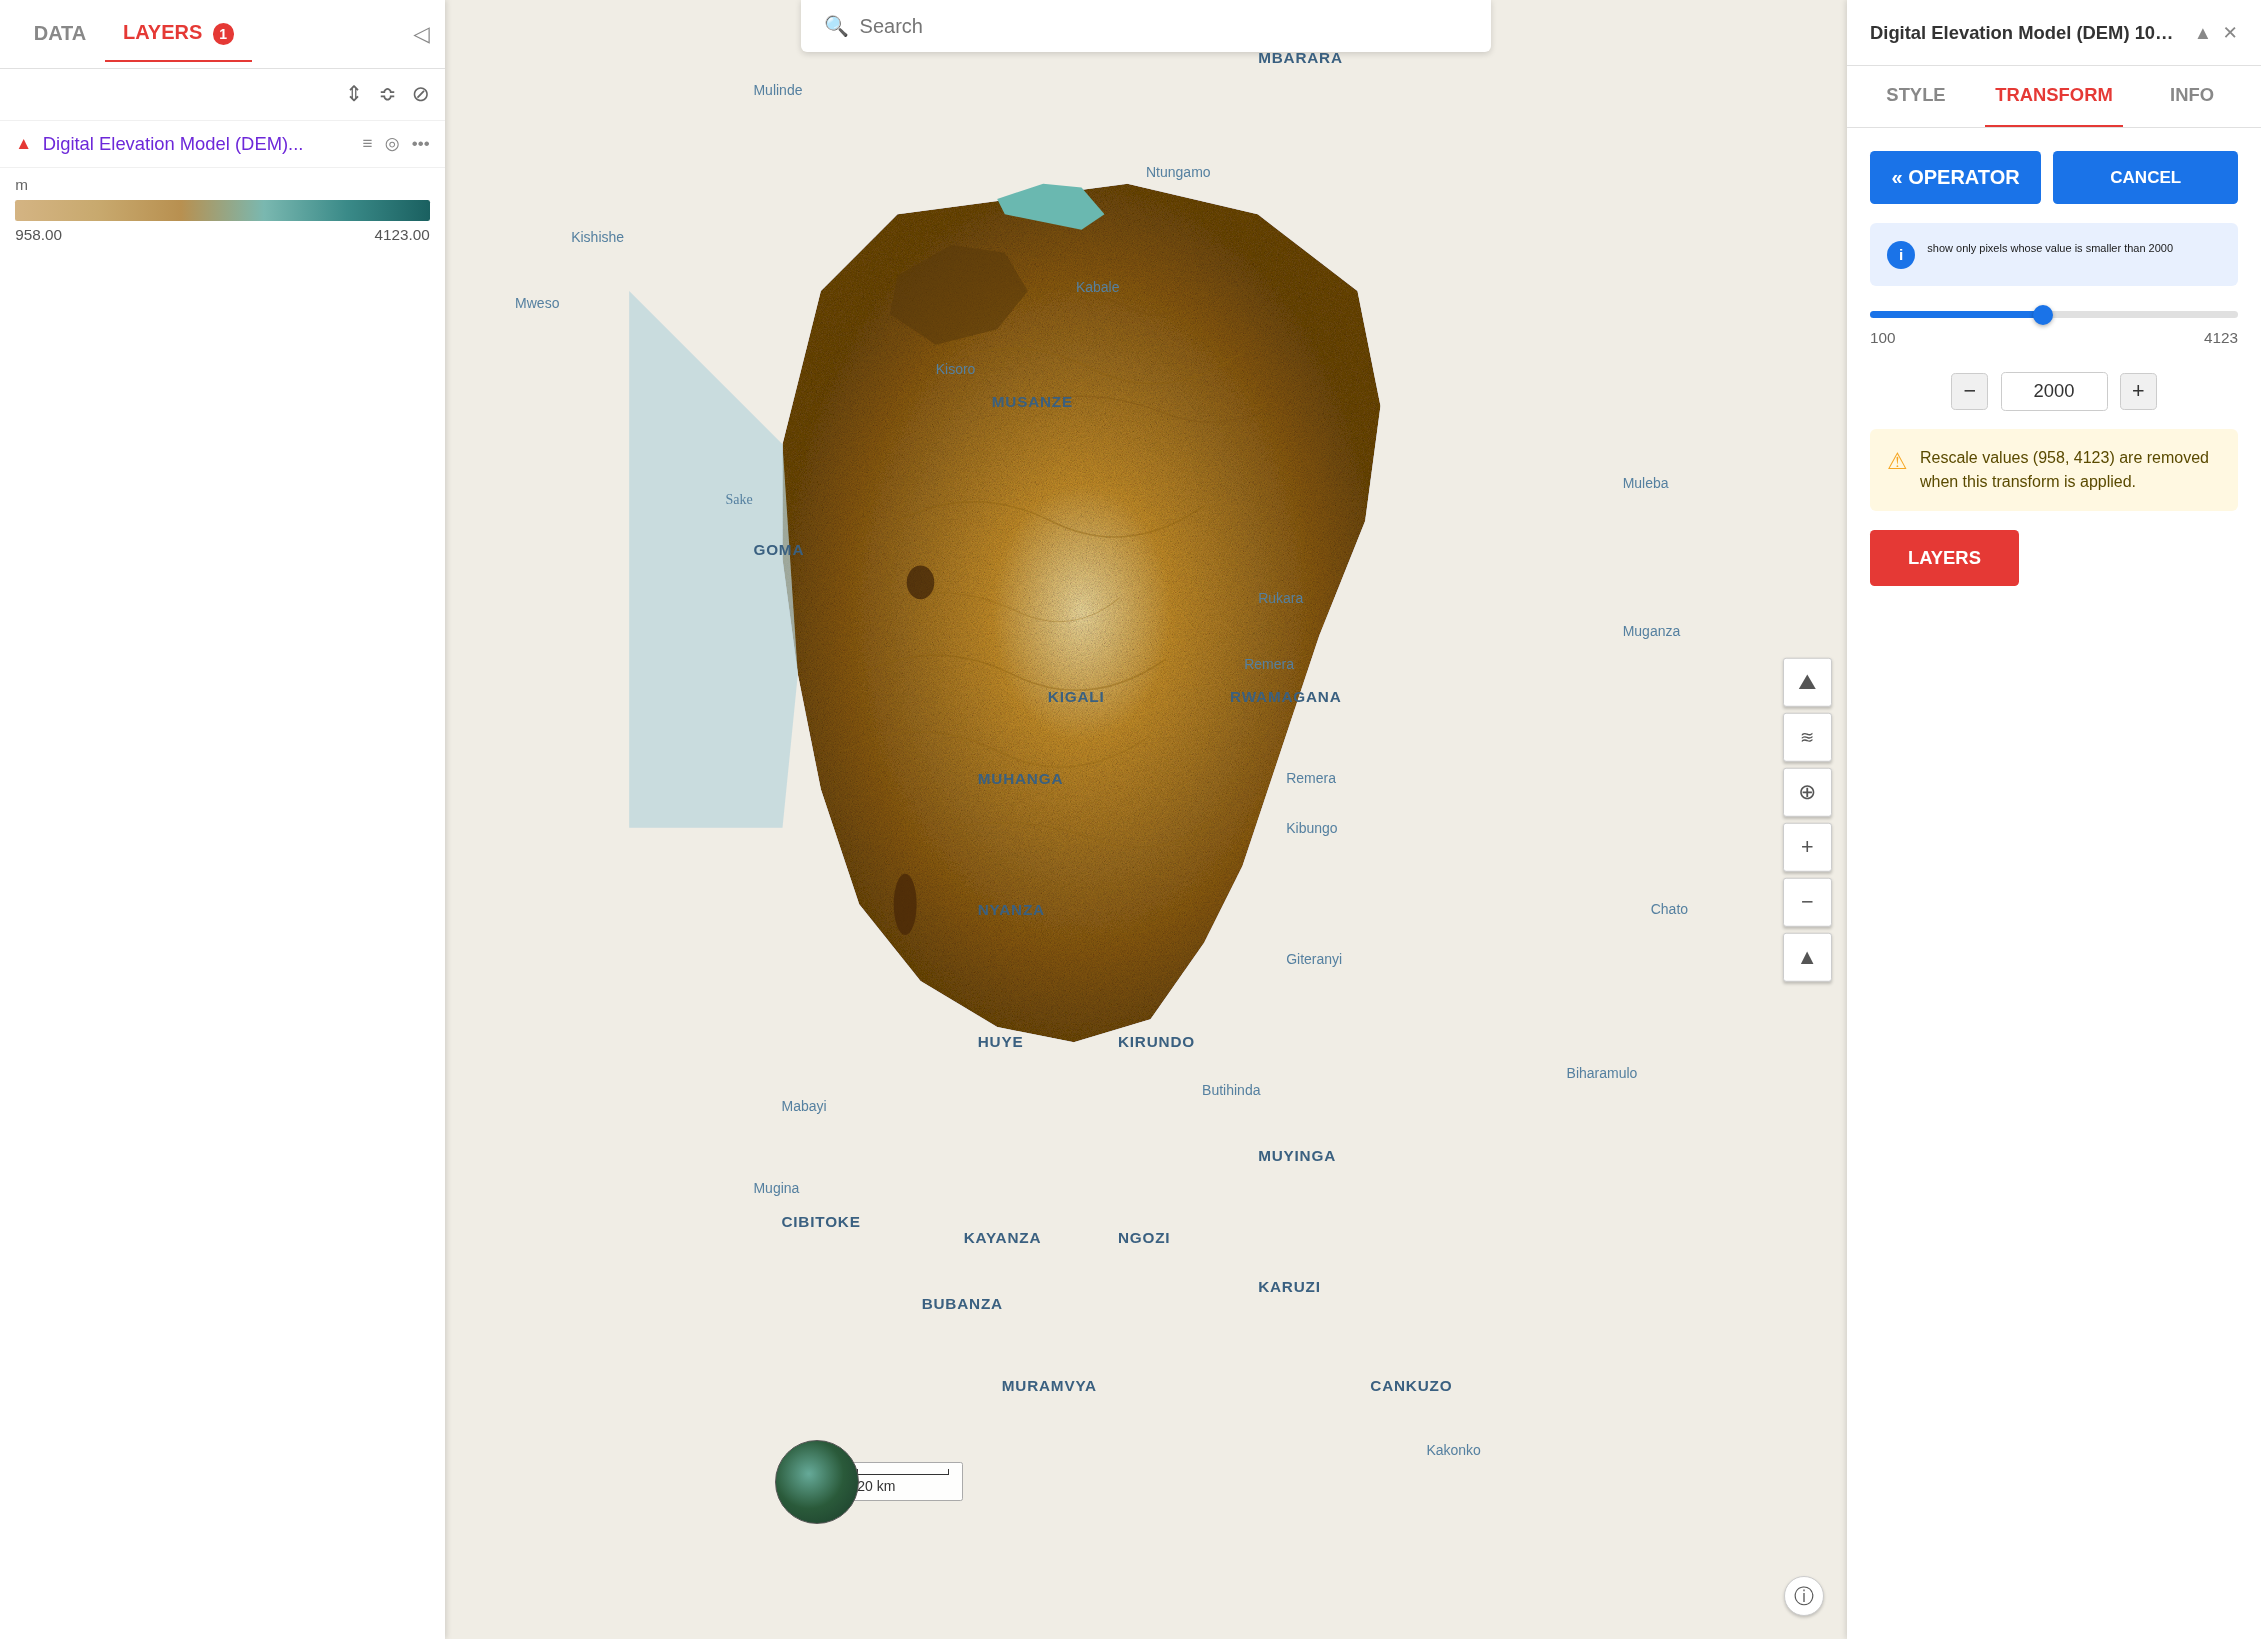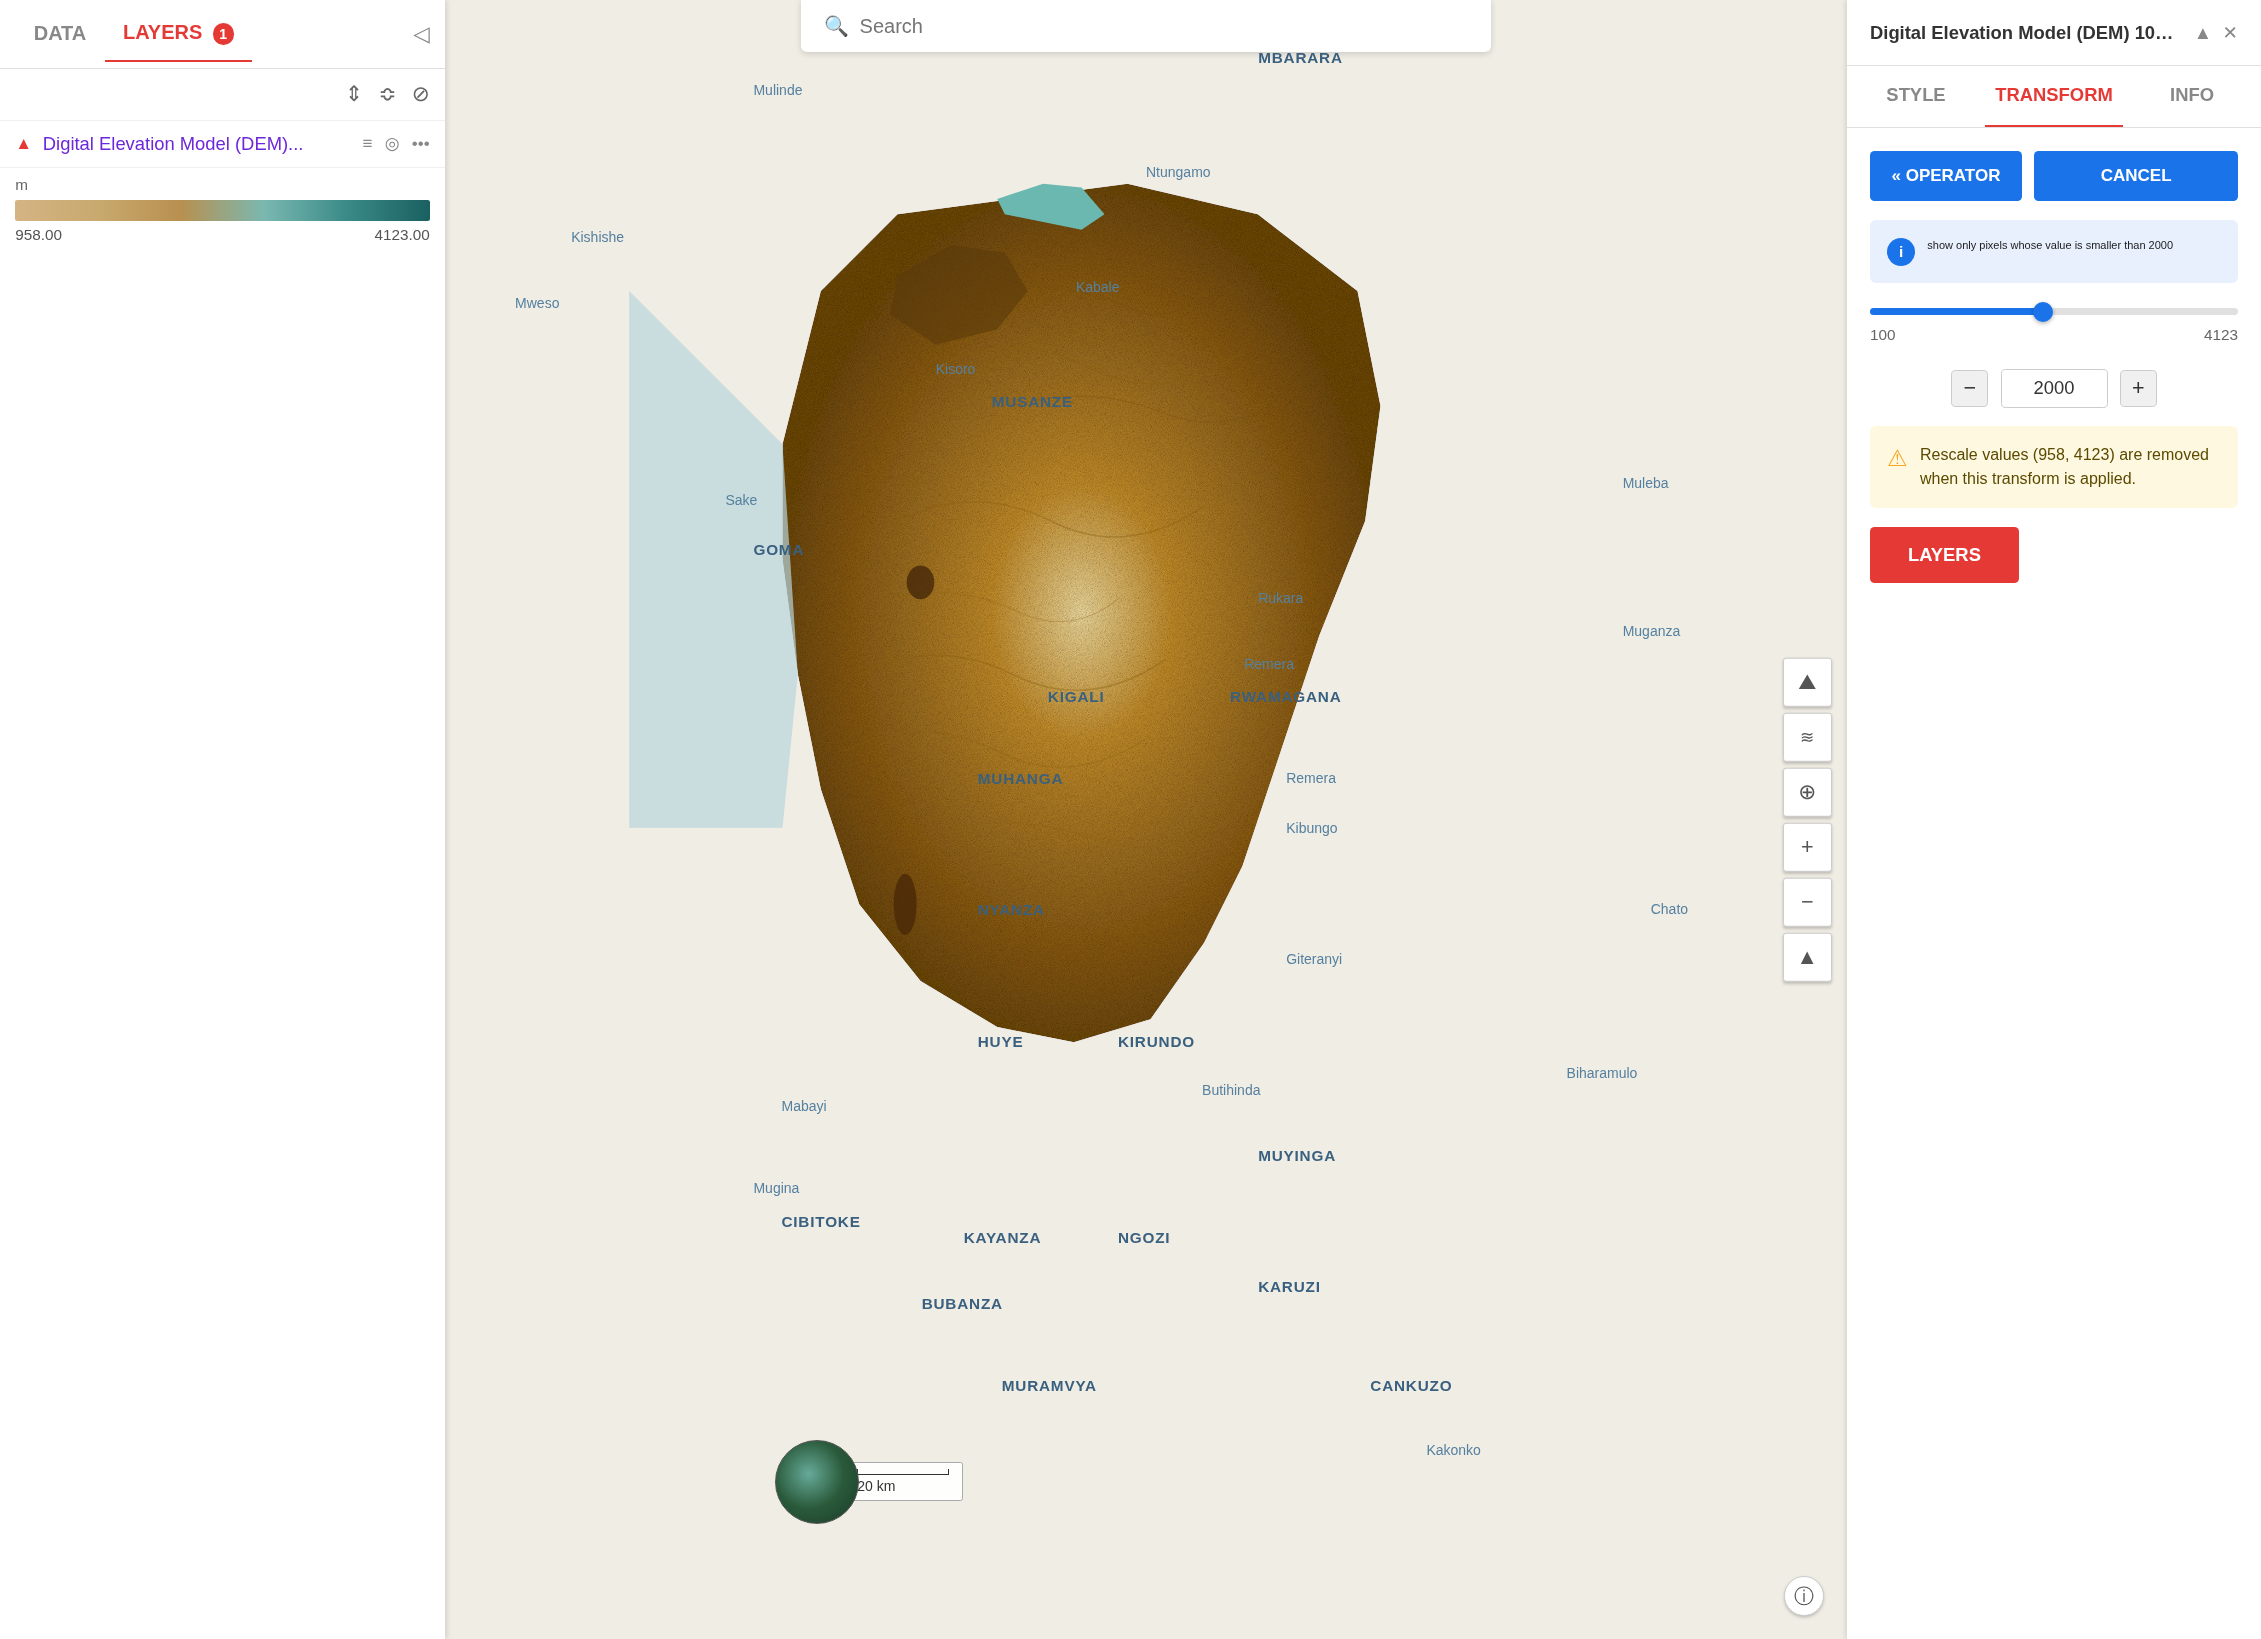--- a/index.html
+++ b/index.html
@@ -62,21 +62,21 @@
     
     .right-tabs { display: flex; border-bottom: 0.8px solid #e0e0e0; }
     .right-tab { flex: 1; text-align: center; padding: 18.4px 7.7px; font-size: 18.4px; font-weight: 600; color: #888; cursor: pointer; border-bottom: 2.3px solid transparent; }
     .right-tab.active { color: #e53935; border-bottom: 2.3px solid #e53935; }
 
     
     .right-panel-body { flex: 1; padding: 23px; overflow-y: auto; display: flex; flex-direction: column; gap: 18.4px; }
 
     
     .button-row { display: flex; gap: 12.3px; }
-    .btn-operator { background: #1a73e8; color: #fff; border: none; padding: 15.3px 21.5px; font-size: 17px; font-weight: 700; border-radius: 4.6px; cursor: pointer; display: flex; align-items: center; gap: 7.7px; }
+    .btn-operator { background: #1a73e8; color: #fff; border: none; padding: 15.3px 21.5px; font-size: 20px; font-weight: 700; border-radius: 4.6px; cursor: pointer; display: flex; align-items: center; gap: 7.7px; }
     .btn-cancel { background: #1a73e8; color: #fff; border: none; padding: 15.3px 26px; font-size: 17px; font-weight: 700; border-radius: 4.6px; cursor: pointer; flex: 1; }
 
     
     .info-box { background: #e8f0fe; border-radius: 6.1px; padding: 17px; display: flex; align-items: flex-start; gap: 12.3px; }
     .info-icon { width: 28px; height: 28px; background: #1a73e8; color: #fff; border-radius: 50%; display: flex; align-items: center; justify-content: center; font-size: 15.3px; font-weight: 700; flex-shrink: 0; margin-top: 1.5px; }
     .info-text { font-size: 11px; color: #1a1a1a; line-height: 1.5; }
 
     
     .slider-container { padding: 6.1px 0; }
     .slider-track { position: relative; height: 7.7px; background: #e0e0e0; border-radius: 3.8px; margin-bottom: 10.7px; }
@@ -202,21 +202,21 @@
 
     <div id="map-labels-container">
         <div class="map-label" style="top: 3%; left: 58%;">MBARARA</div>
         <div class="map-label-small" style="top: 5%; left: 22%;">Mulinde</div>
         <div class="map-label-small" style="top: 10%; left: 50%;">Ntungamo</div>
         <div class="map-label-small" style="top: 14%; left: 9%;">Kishishe</div>
         <div class="map-label-small" style="top: 18%; left: 5%;">Mweso</div>
         <div class="map-label-small" style="top: 17%; left: 45%;">Kabale</div>
         <div class="map-label-small" style="top: 22%; left: 35%;">Kisoro</div>
         <div class="map-label" style="top: 24%; left: 39%;">MUSANZE</div>
-        <div class="map-label-small" style="top: 30%; left: 20%;">Sake</div>
+        <div class="map-label-small" style="top: 30%; left: 20%; font-family: Liberation Serif, serif;">Sake</div>
         <div class="map-label" style="top: 33%; left: 22%;">GOMA</div>
         <div class="map-label-small" style="top: 36%; left: 58%;">Rukara</div>
         <div class="map-label-small" style="top: 40%; left: 57%;">Remera</div>
         <div class="map-label" style="top: 42%; left: 43%;">KIGALI</div>
         <div class="map-label" style="top: 42%; left: 56%;">RWAMAGANA</div>
         <div class="map-label" style="top: 47%; left: 38%;">MUHANGA</div>
         <div class="map-label-small" style="top: 47%; left: 60%;">Remera</div>
         <div class="map-label-small" style="top: 50%; left: 60%;">Kibungo</div>
         <div class="map-label" style="top: 55%; left: 38%;">NYANZA</div>
         <div class="map-label-small" style="top: 58%; left: 60%;">Giteranyi</div>

